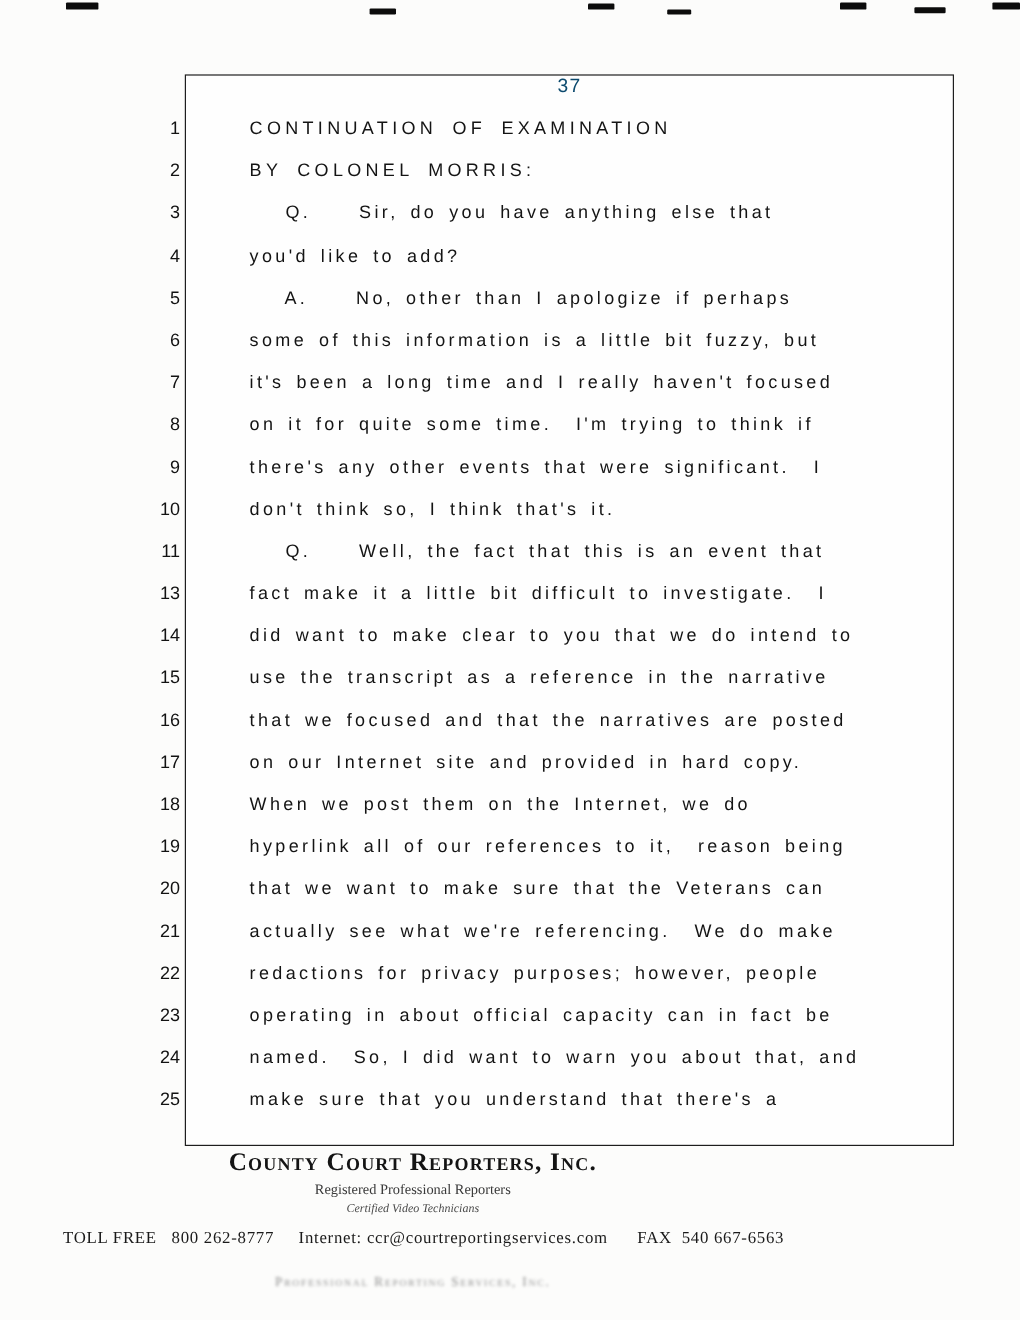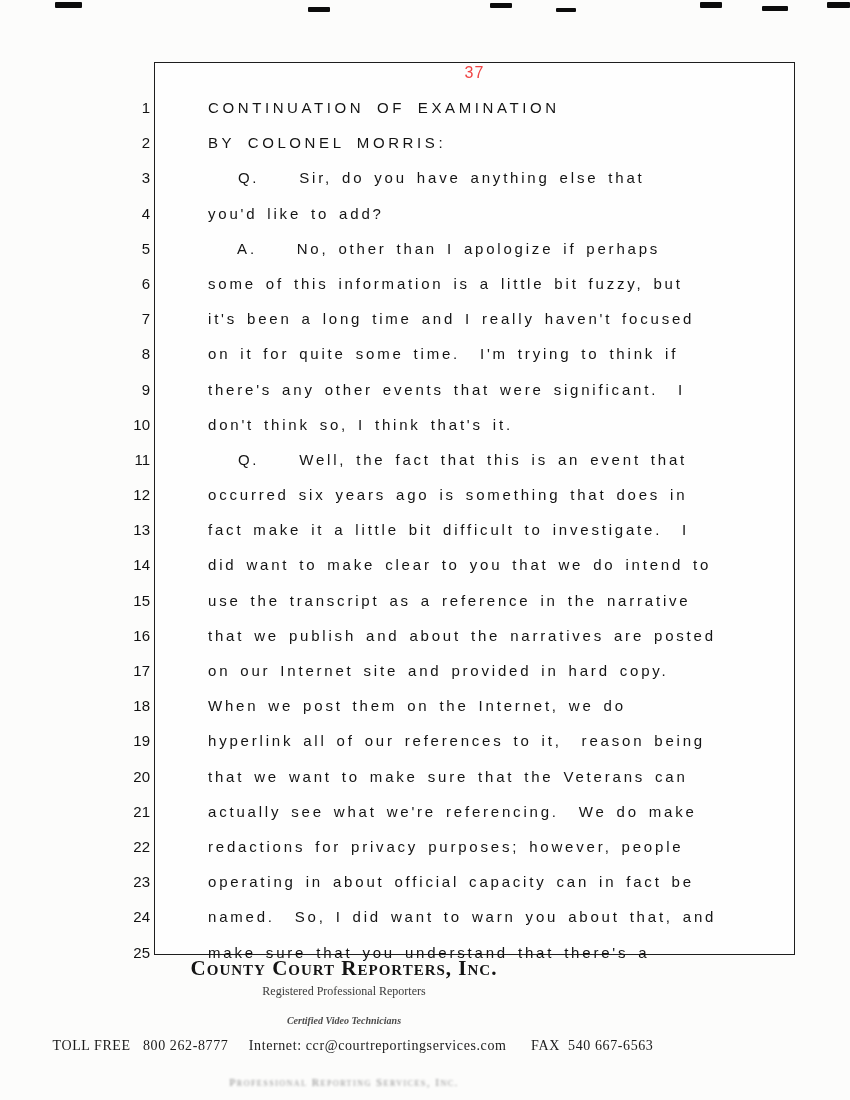--- a/index.html
+++ b/index.html
@@ -38,21 +38,21 @@
     width: 641px; height: 893px;
     border: 1.5px solid #1e1e1e;
     background: #fefefe;
   }
   .page-number {
     position: absolute;
     top: 1px; left: 0; width: 100%;
     text-align: center;
     font-size: 16px;
     letter-spacing: 1px;
-    color: #ef4444;
+    color: #0c4a6e;
   }
 
   .lines {
     position: absolute;
     left: 0; top: 90px;
     width: 850px;
   }
   .line-row {
     display: flex;
     height: 35.2px;
@@ -95,26 +95,25 @@
     font-variant: small-caps;
     letter-spacing: 1px;
   }
   .footer-tagline1 {
     margin-top: 3px;
     font-size: 12px;
     color: #3a3a3a;
     filter: blur(0.4px);
   }
   .footer-tagline2 {
-    margin-top: 16px;
+    margin-top: 3px;
     font-size: 10px;
     font-style: italic;
     color: #4a4a4a;
     filter: blur(0.5px);
-    font-weight: bold;
   }
   .footer-contact {
     margin-top: 12px;
     font-size: 14px;
     letter-spacing: 0.6px;
     white-space: pre;
     color: #1a1a1a;
     padding-left: 18px;
   }
   .footer-blur {
@@ -184,38 +183,34 @@
   </div>
       <div class="line-row">
     <span class="line-num">10</span>
     <span class="line-text">don't think so, I think that's it.</span>
   </div>
       <div class="line-row">
     <span class="line-num">11</span>
     <span class="line-text">   Q.    Well, the fact that this is an event that</span>
   </div>
       <div class="line-row">
-    <span class="line-num">12</span>
-    <span class="line-text">occurred six years ago is something that does in</span>
-  </div>
-      <div class="line-row">
     <span class="line-num">13</span>
     <span class="line-text">fact make it a little bit difficult to investigate.  I</span>
   </div>
       <div class="line-row">
     <span class="line-num">14</span>
     <span class="line-text">did want to make clear to you that we do intend to</span>
   </div>
       <div class="line-row">
     <span class="line-num">15</span>
     <span class="line-text">use the transcript as a reference in the narrative</span>
   </div>
       <div class="line-row">
     <span class="line-num">16</span>
-    <span class="line-text">that we publish and about the narratives are posted</span>
+    <span class="line-text">that we focused and that the narratives are posted</span>
   </div>
       <div class="line-row">
     <span class="line-num">17</span>
     <span class="line-text">on our Internet site and provided in hard copy.</span>
   </div>
       <div class="line-row">
     <span class="line-num">18</span>
     <span class="line-text">When we post them on the Internet, we do</span>
   </div>
       <div class="line-row">

